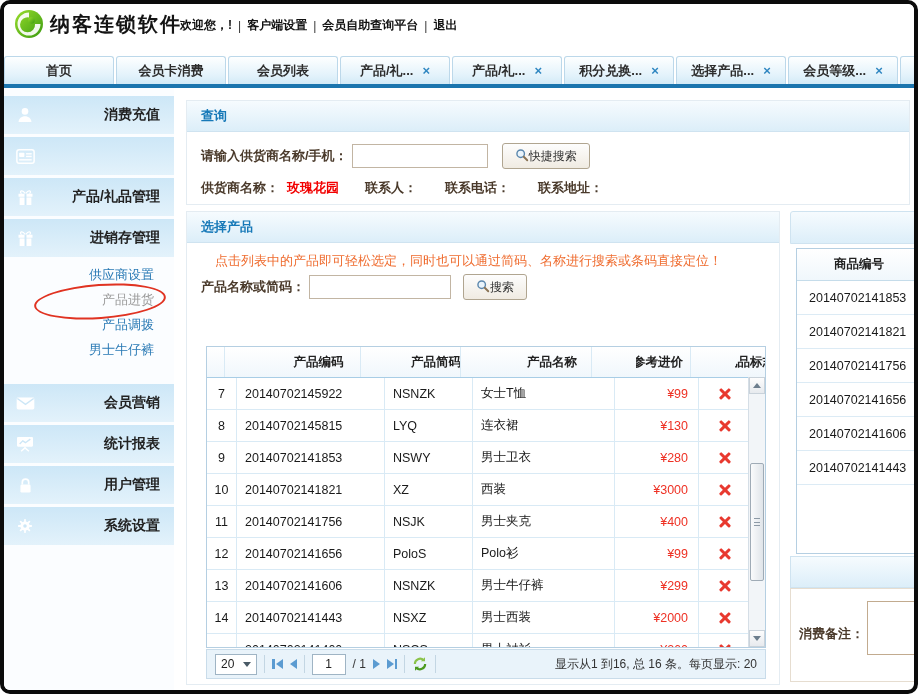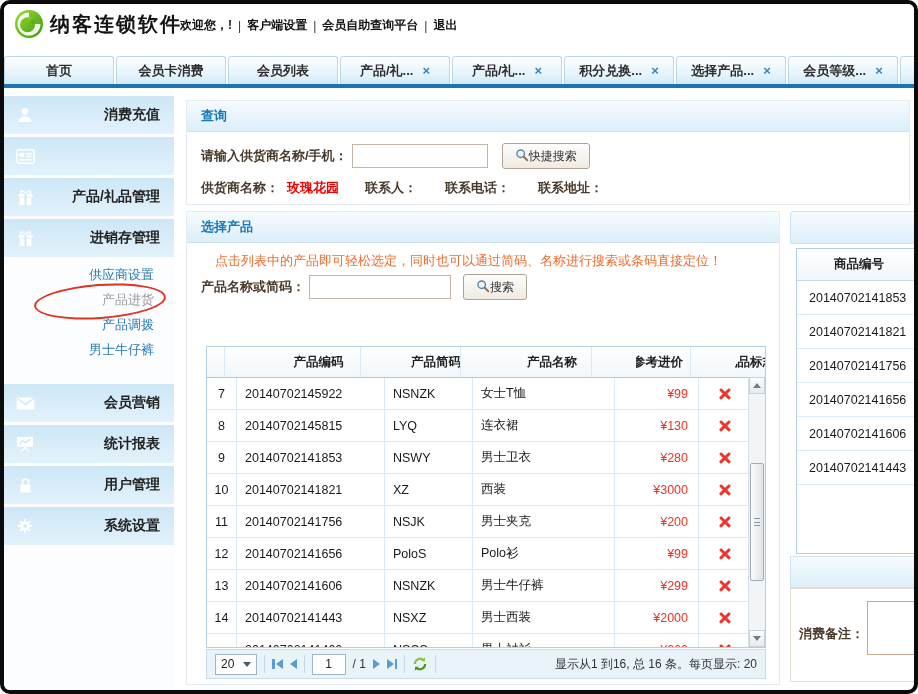--- a/index.html
+++ b/index.html
@@ -347,21 +347,21 @@
             <div class="cell c4 price">¥3000</div>
             <div class="cell c5">
               <span class="red-x"></span>
             </div>
           </div>
           <div class="t-row">
             <div class="cell c0">11</div>
             <div class="cell c1">20140702141756</div>
             <div class="cell c2">NSJK</div>
             <div class="cell c3">男士夹克</div>
-            <div class="cell c4 price">¥200</div>
+            <div class="cell c4 price">¥400</div>
             <div class="cell c5">
               <span class="red-x"></span>
             </div>
           </div>
           <div class="t-row">
             <div class="cell c0">12</div>
             <div class="cell c1">20140702141656</div>
             <div class="cell c2">PoloS</div>
             <div class="cell c3">Polo衫</div>
             <div class="cell c4 price">¥99</div>

